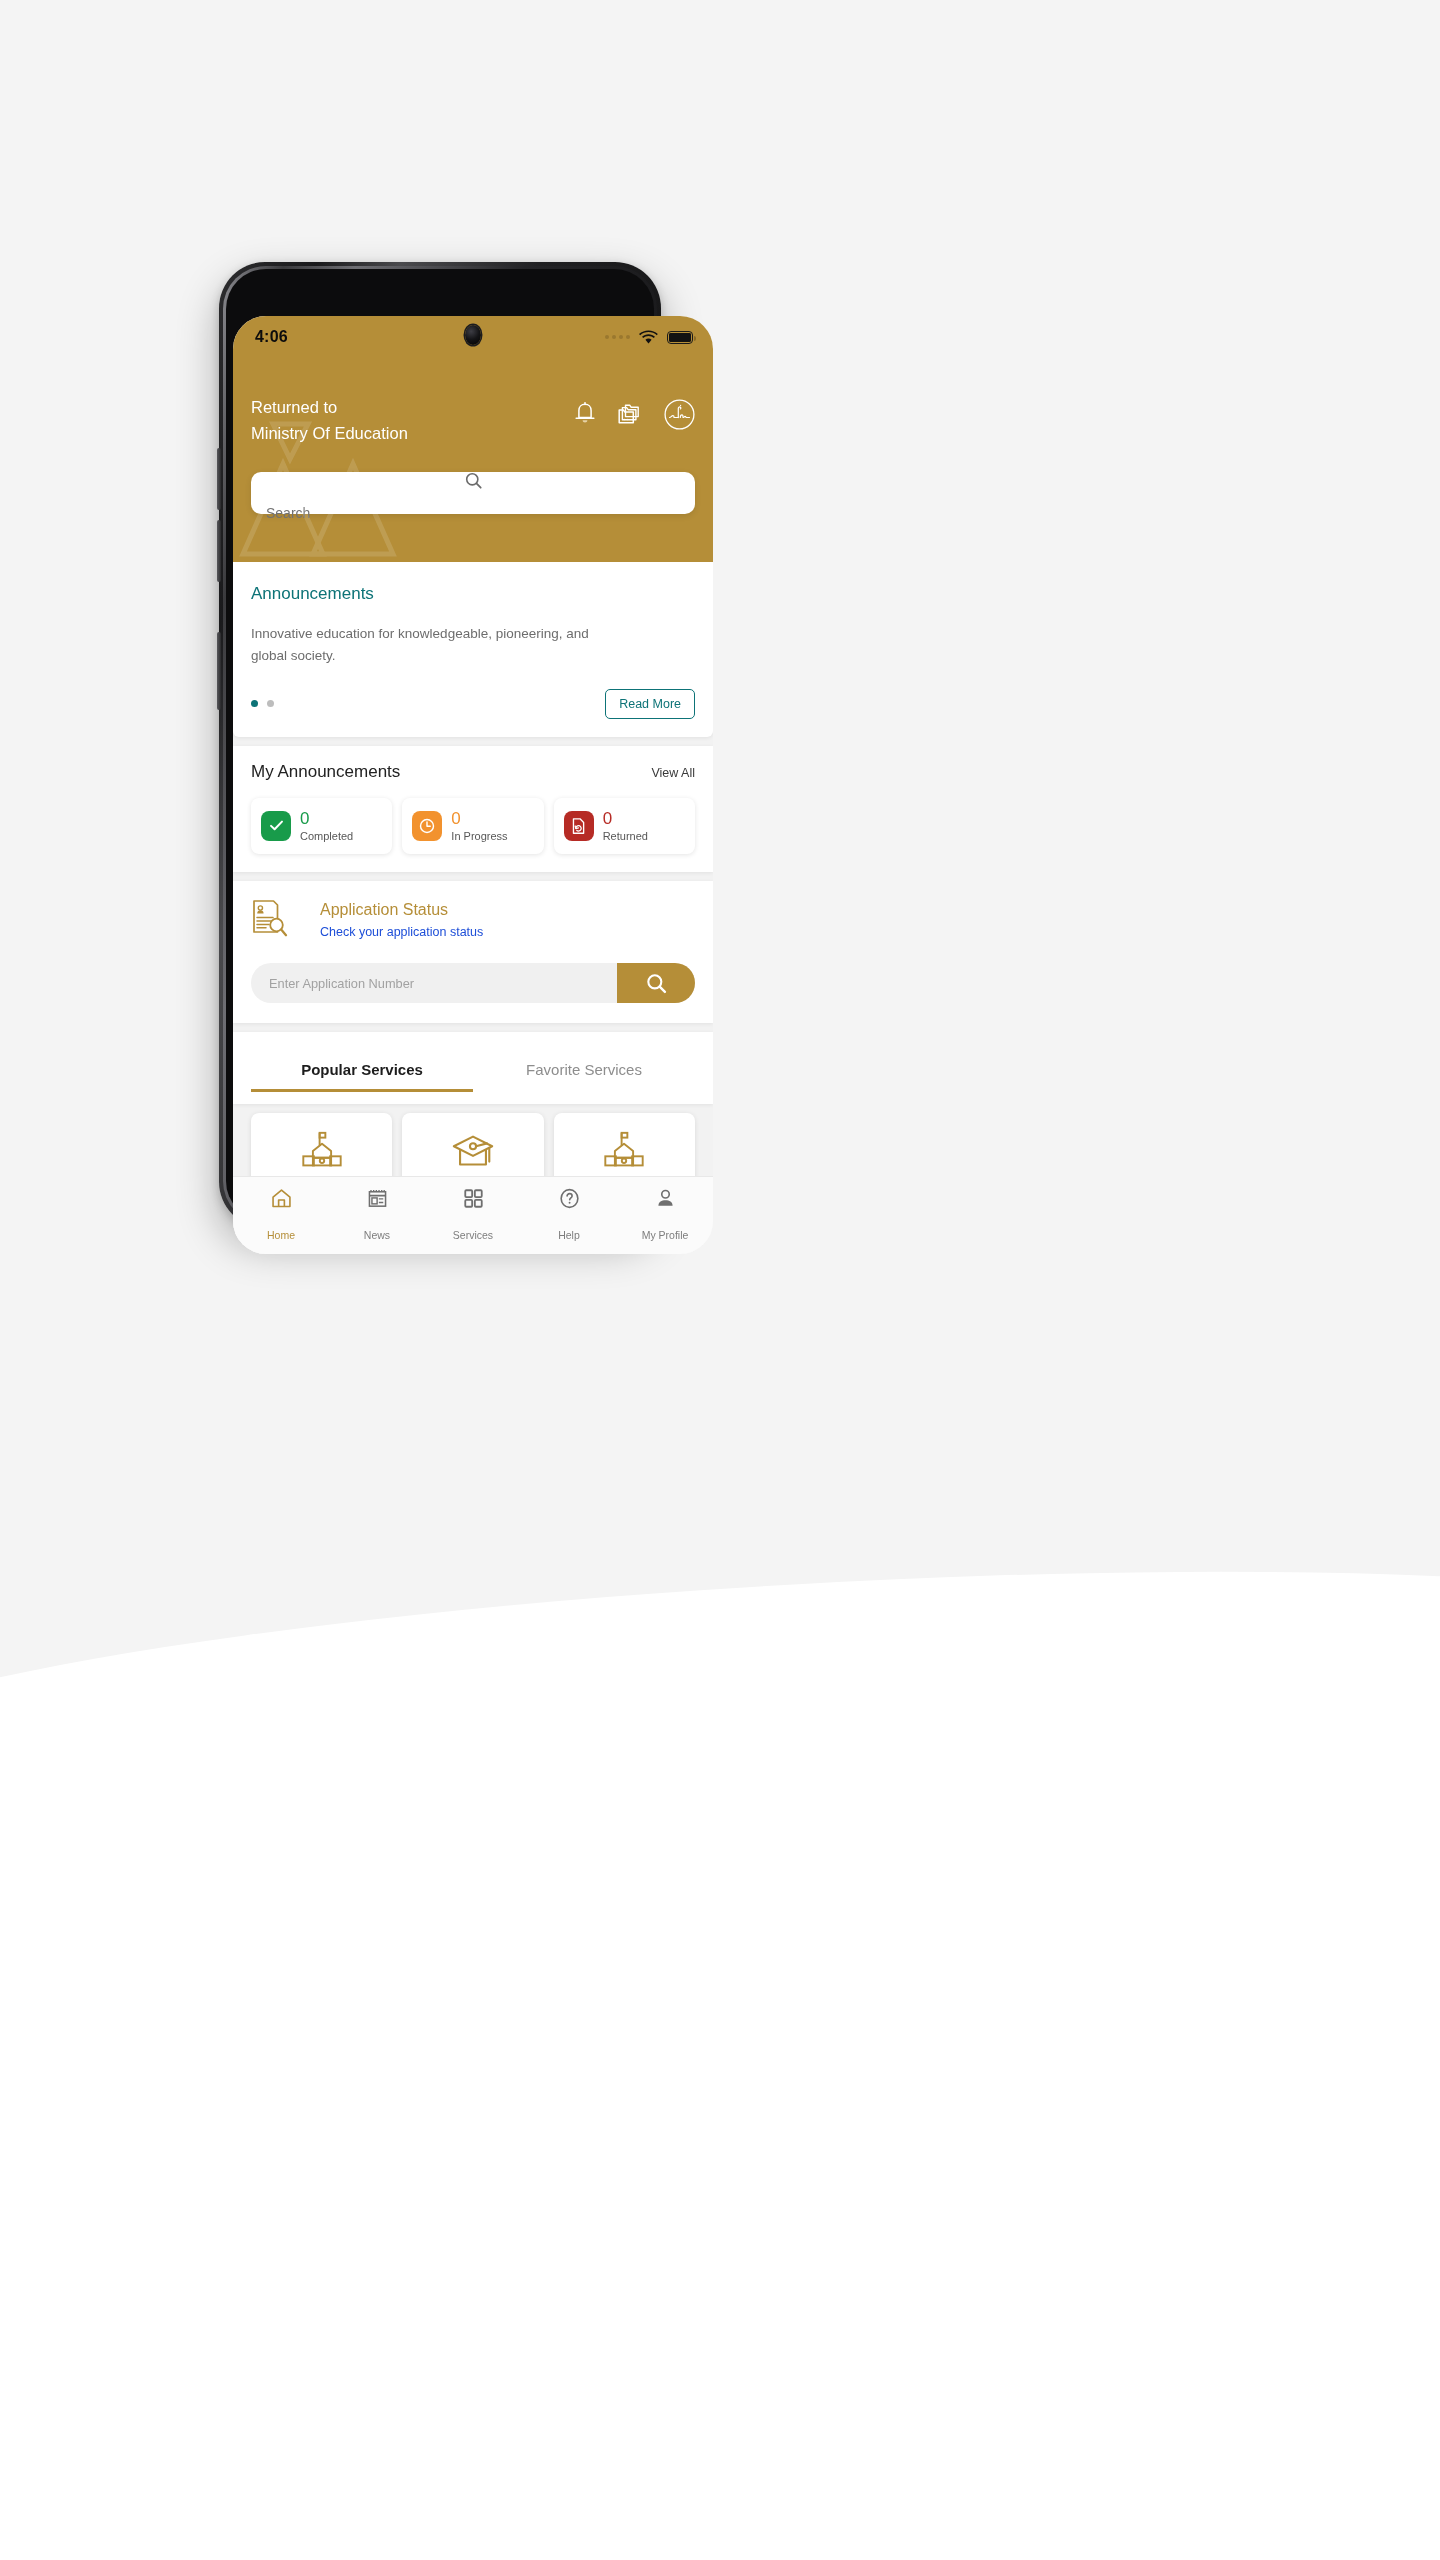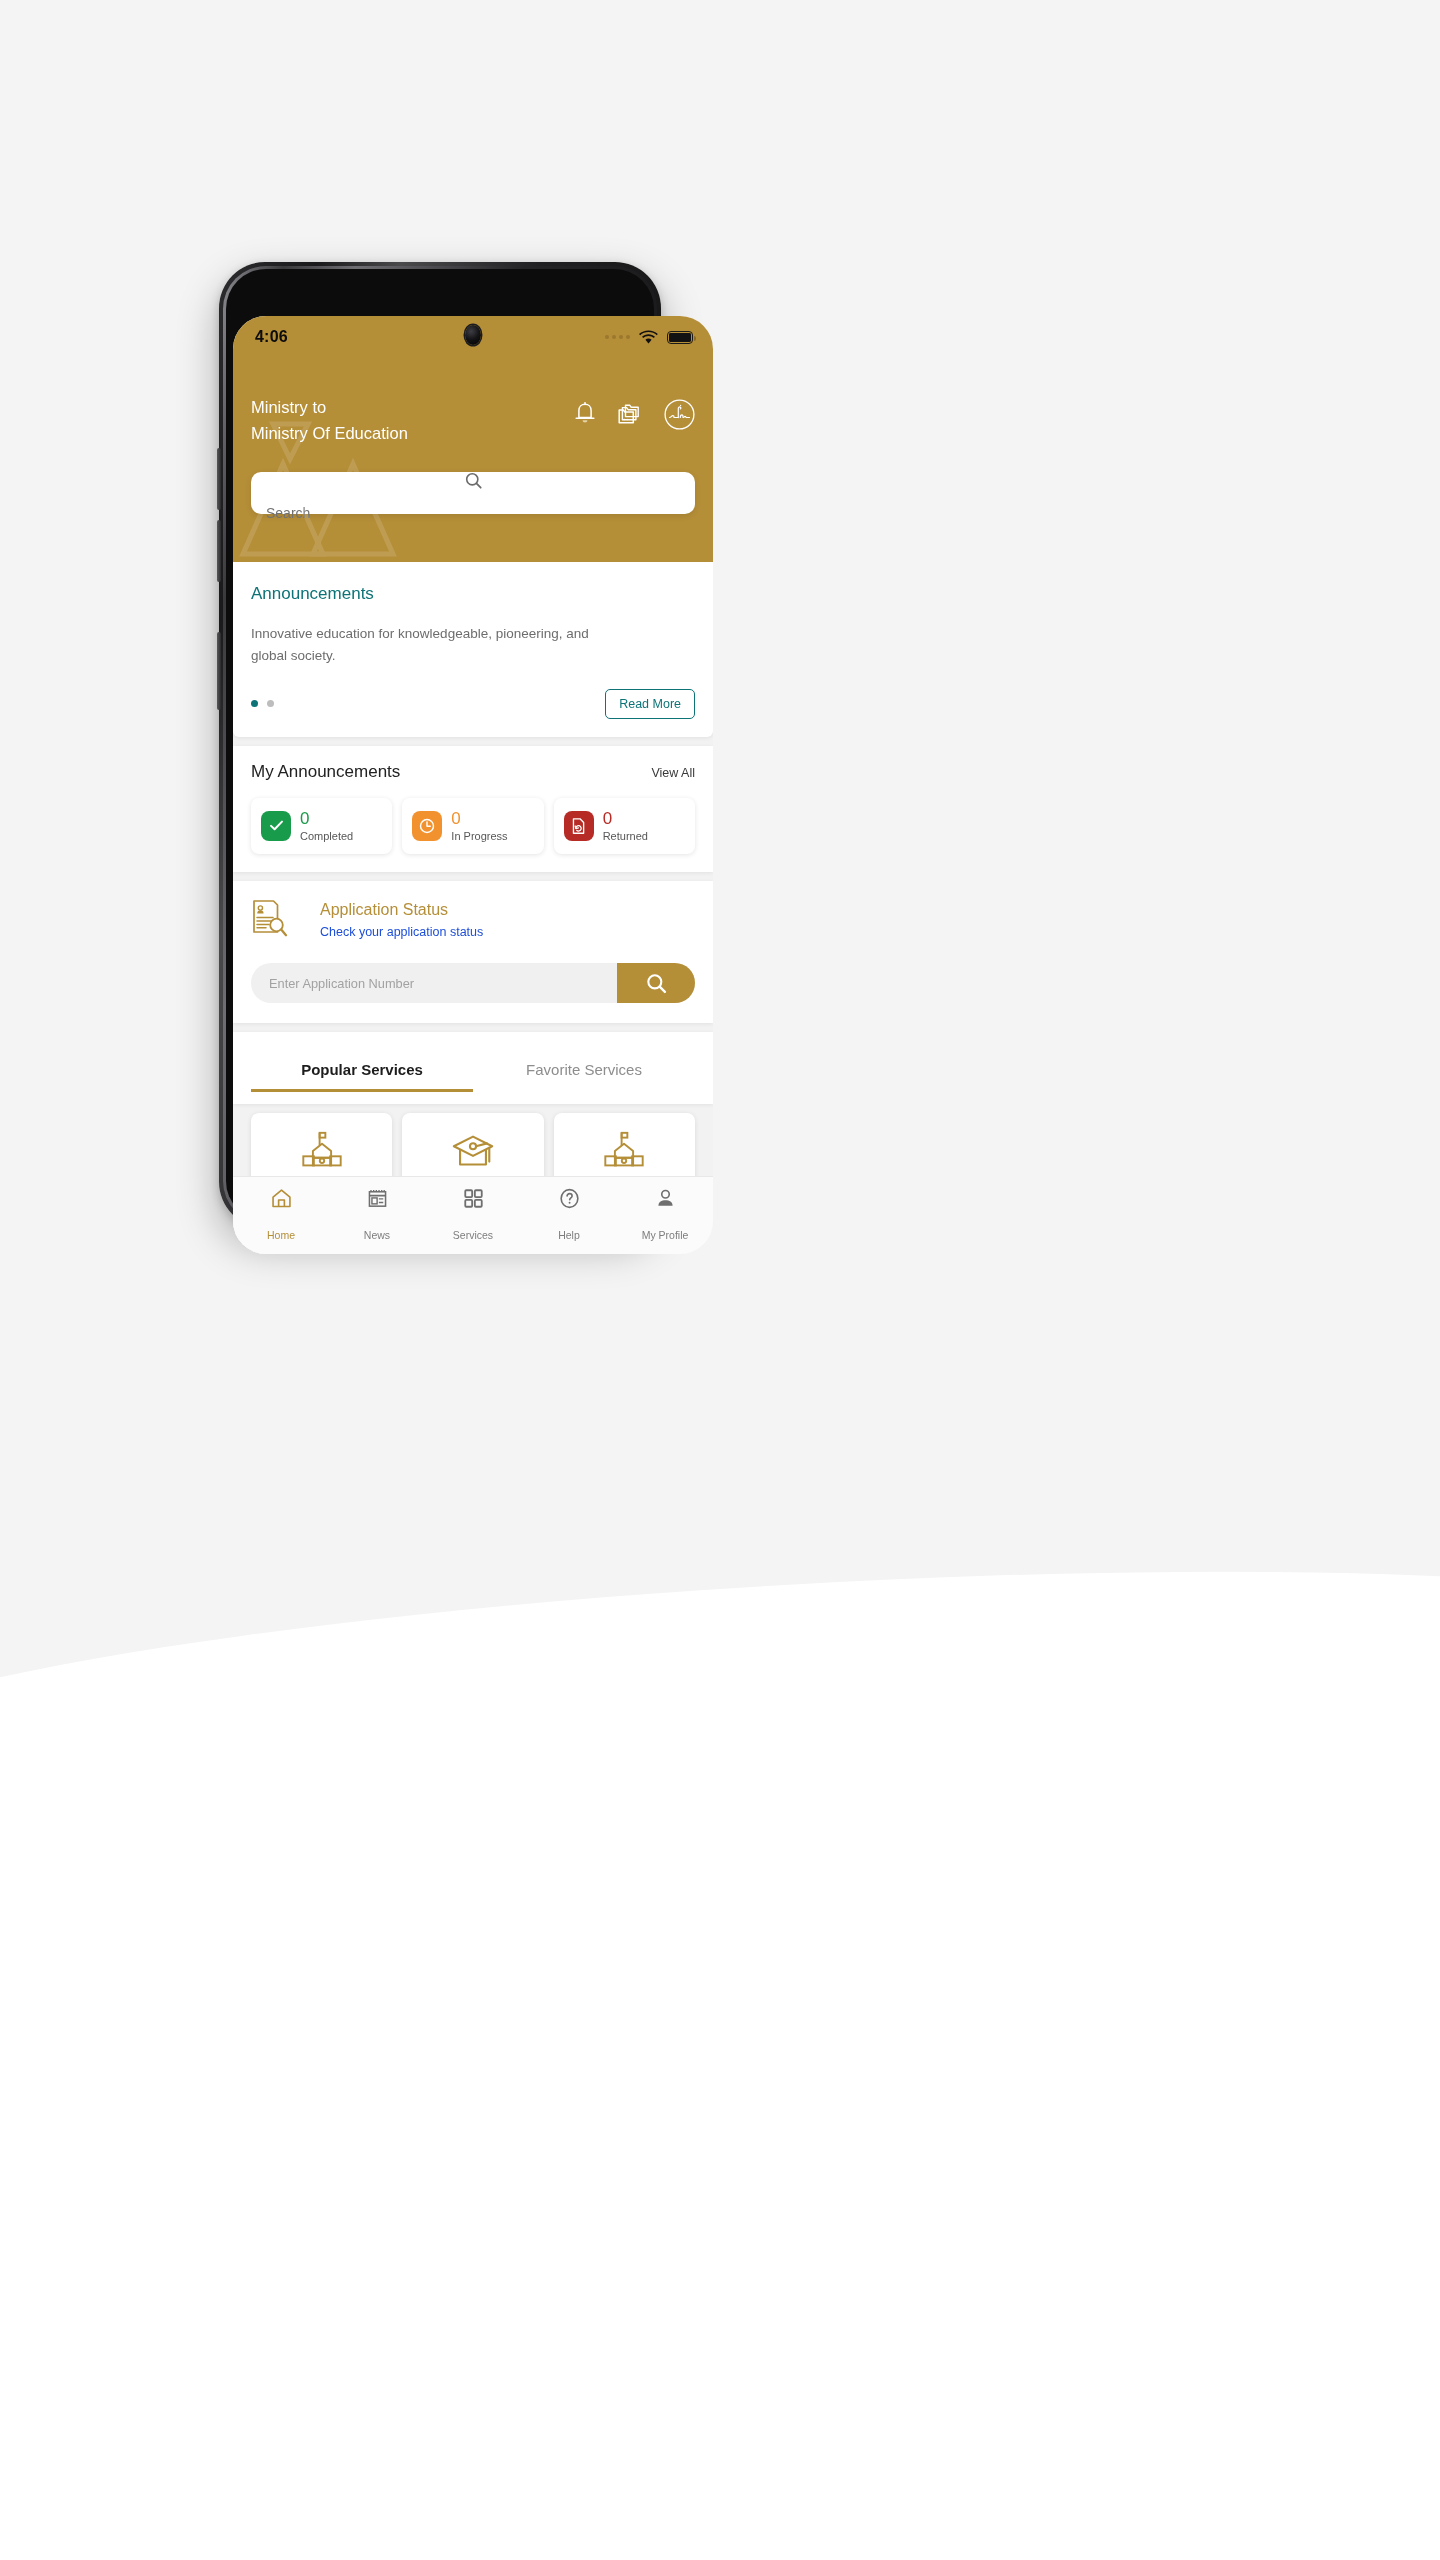--- a/index.html
+++ b/index.html
@@ -408,21 +408,21 @@
 
       <div class="header">
         <svg class="header-watermark" viewBox="0 0 260 170">
           <path d="M30 150 L70 60 L110 150 Z" fill="none" stroke="#ffffff" stroke-width="5"></path>
           <path d="M100 150 L140 60 L180 150 Z" fill="none" stroke="#ffffff" stroke-width="5"></path>
           <path d="M60 20 L95 20 L77 55 Z" fill="none" stroke="#ffffff" stroke-width="5"></path>
         </svg>
 
         <div class="welcome-row">
           <div class="welcome-text">
-            <div class="welcome-line1">Ministry to</div>
+            <div class="welcome-line1">Returned to</div>
             <div class="welcome-line2">Ministry Of Education</div>
           </div>
 
           <div class="header-icons">
             <span class="hicon">
               <svg width="24" height="26" viewBox="0 0 24 26">
                 <path d="M12 2.2c-3.6 0-6.1 2.7-6.1 6.2v7.0H18.1V8.4c0-3.5-2.5-6.2-6.1-6.2z" fill="none" stroke="#fff" stroke-width="1.5" stroke-linejoin="round"></path>
                 <line x1="12" y1="0.7" x2="12" y2="2.4" stroke="#fff" stroke-width="1.5" stroke-linecap="round"></line>
                 <line x1="3.2" y1="16.3" x2="20.8" y2="16.3" stroke="#fff" stroke-width="1.6" stroke-linecap="round"></line>
                 <path d="M9.6 18.2c0 1.3 1.1 2.3 2.4 2.3s2.4-1.0 2.4-2.3z" fill="#e6d2a6"></path>

